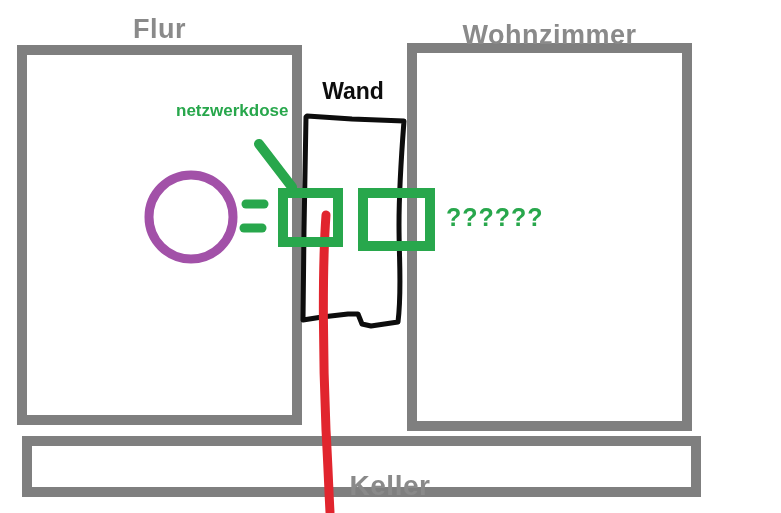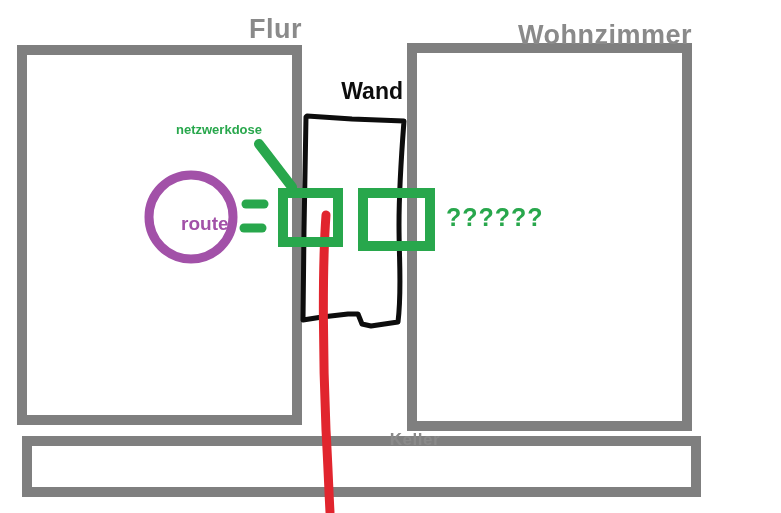--- a/index.html
+++ b/index.html
@@ -9,29 +9,29 @@
     background:#ffffff;
     overflow:hidden;
     font-family:"Liberation Sans", sans-serif;
   }
   .canvas svg{position:absolute;left:0;top:0;}
   .label{
     position:absolute;
     font-weight:bold;
     white-space:nowrap;
     line-height:1;
-    text-align:right;
+    text-align:center;
   }
   .room-title{color:#8a8a8a;font-size:27px;letter-spacing:0.5px;}
   .flur-title{left:17px;top:16px;width:285px;}
   .wohnzimmer-title{left:407px;top:14px;width:285px;margin-top:8px;}
-  .keller-title{left:340px;top:431px;width:100px;font-size:17px;}
+  .keller-title{left:340px;top:472px;width:100px;font-size:28px;}
   .wand-title{left:303px;top:80px;width:100px;color:#0d0d0d;font-size:23px;}
   .green-text{color:#28a74c;}
-  .netzwerkdose-label{left:176px;top:123px;font-size:13px;}
+  .netzwerkdose-label{left:176px;top:102px;font-size:17px;}
   .question-label{left:446px;top:205px;font-size:25px;letter-spacing:1px;}
   .router-label{left:146px;top:214px;width:90px;color:#a251a8;font-size:19px;}
 </style>
 </head>
 <body>
 
 <div class="canvas">
 
   <svg width="781" height="513" viewBox="0 0 781 513">
 
@@ -63,15 +63,14 @@
   <div class="label room-title wohnzimmer-title">Wohnzimmer</div>
 
   <div class="label room-title keller-title">Keller</div>
 
   <div class="label wand-title">Wand</div>
 
   <div class="label green-text netzwerkdose-label">netzwerkdose</div>
 
   <div class="label green-text question-label">??????</div>
 
-  <div class="label router-label">router</div>
 
 </div>
 
 </body></html>

